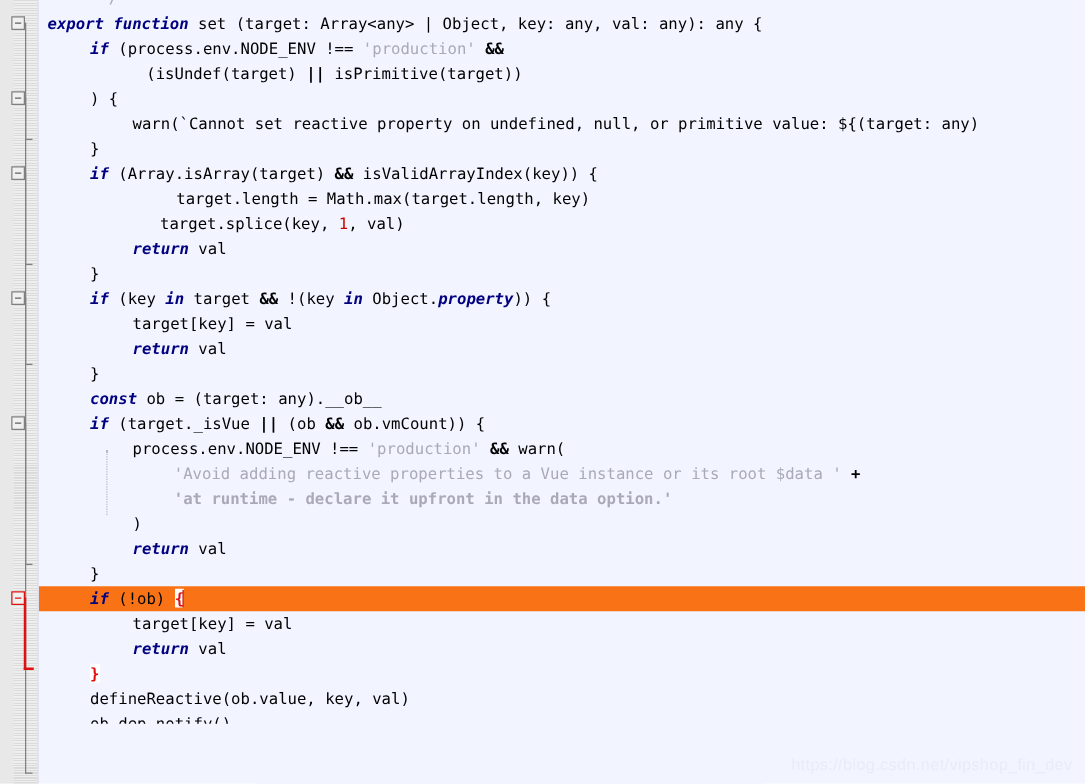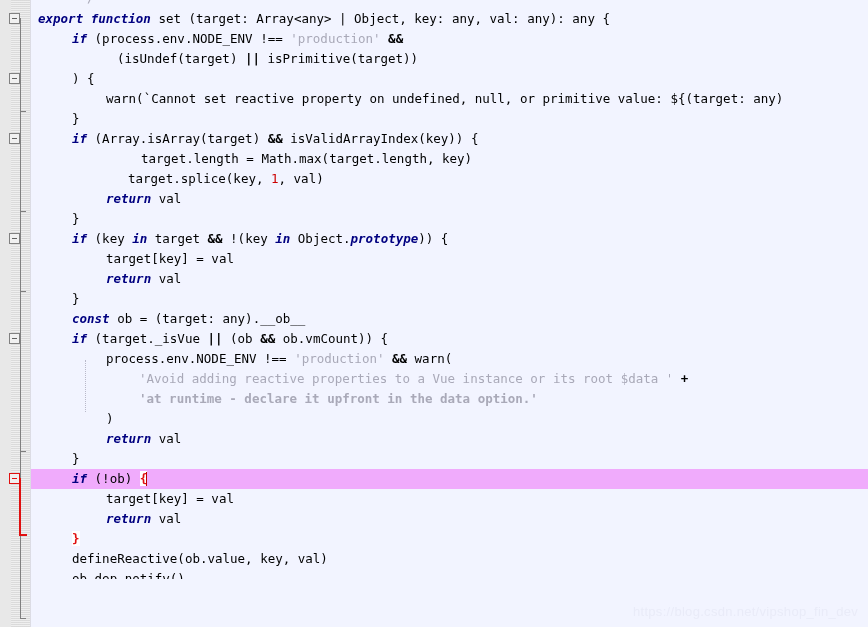--- a/index.html
+++ b/index.html
@@ -89,21 +89,21 @@
   .line {
     position: absolute;
     left: 0;
     height: 20px;
     line-height: 20px;
     white-space: pre;
     color: #000000;
     padding-left: 7px;
   }
   .line.current {
-    background: #f0abfc;
+    background: #f97316;
     width: 837px;
   }
 
   
   .kw   { color: #000080; font-style: italic; font-weight: bold; }
   .str  { color: #a9a9b8; }
   .num  { color: #cc0000; }
   .op   { font-weight: bold; }
   .brace-hl { color: #e01010; font-weight: bold; background: #ffffff; }
 
@@ -193,21 +193,21 @@
     <div class="line" style="top:129px; padding-left:41px;"><span class="kw">if</span> (Array.isArray(target) <span class="op">&amp;&amp;</span> isValidArrayIndex(key)) {</div>
 
     <div class="line" style="top:149px; padding-left:110px;">target.length = Math.max(target.length, key)</div>
 
     <div class="line" style="top:169px; padding-left:97px;">target.splice(key, <span class="num">1</span>, val)</div>
 
     <div class="line" style="top:189px; padding-left:75px;"><span class="kw">return</span> val</div>
 
     <div class="line" style="top:209px; padding-left:41px;">}</div>
 
-    <div class="line" style="top:229px; padding-left:41px;"><span class="kw">if</span> (key <span class="kw">in</span> target <span class="op">&amp;&amp;</span> !(key <span class="kw">in</span> Object.<span class="kw">prototype</span>)) {</div>
+    <div class="line" style="top:229px; padding-left:41px;"><span class="kw">if</span> (key <span class="kw">in</span> target <span class="op">&amp;&amp;</span> !(key <span class="kw">in</span> Object.<span class="kw">property</span>)) {</div>
 
     <div class="line" style="top:249px; padding-left:75px;">target[key] = val</div>
 
     <div class="line" style="top:269px; padding-left:75px;"><span class="kw">return</span> val</div>
 
     <div class="line" style="top:289px; padding-left:41px;">}</div>
 
     <div class="line" style="top:309px; padding-left:41px;"><span class="kw">const</span> ob = (target: any).__ob__</div>
 
     <div class="line" style="top:329px; padding-left:41px;"><span class="kw">if</span> (target._isVue <span class="op">||</span> (ob <span class="op">&amp;&amp;</span> ob.vmCount)) {</div>

